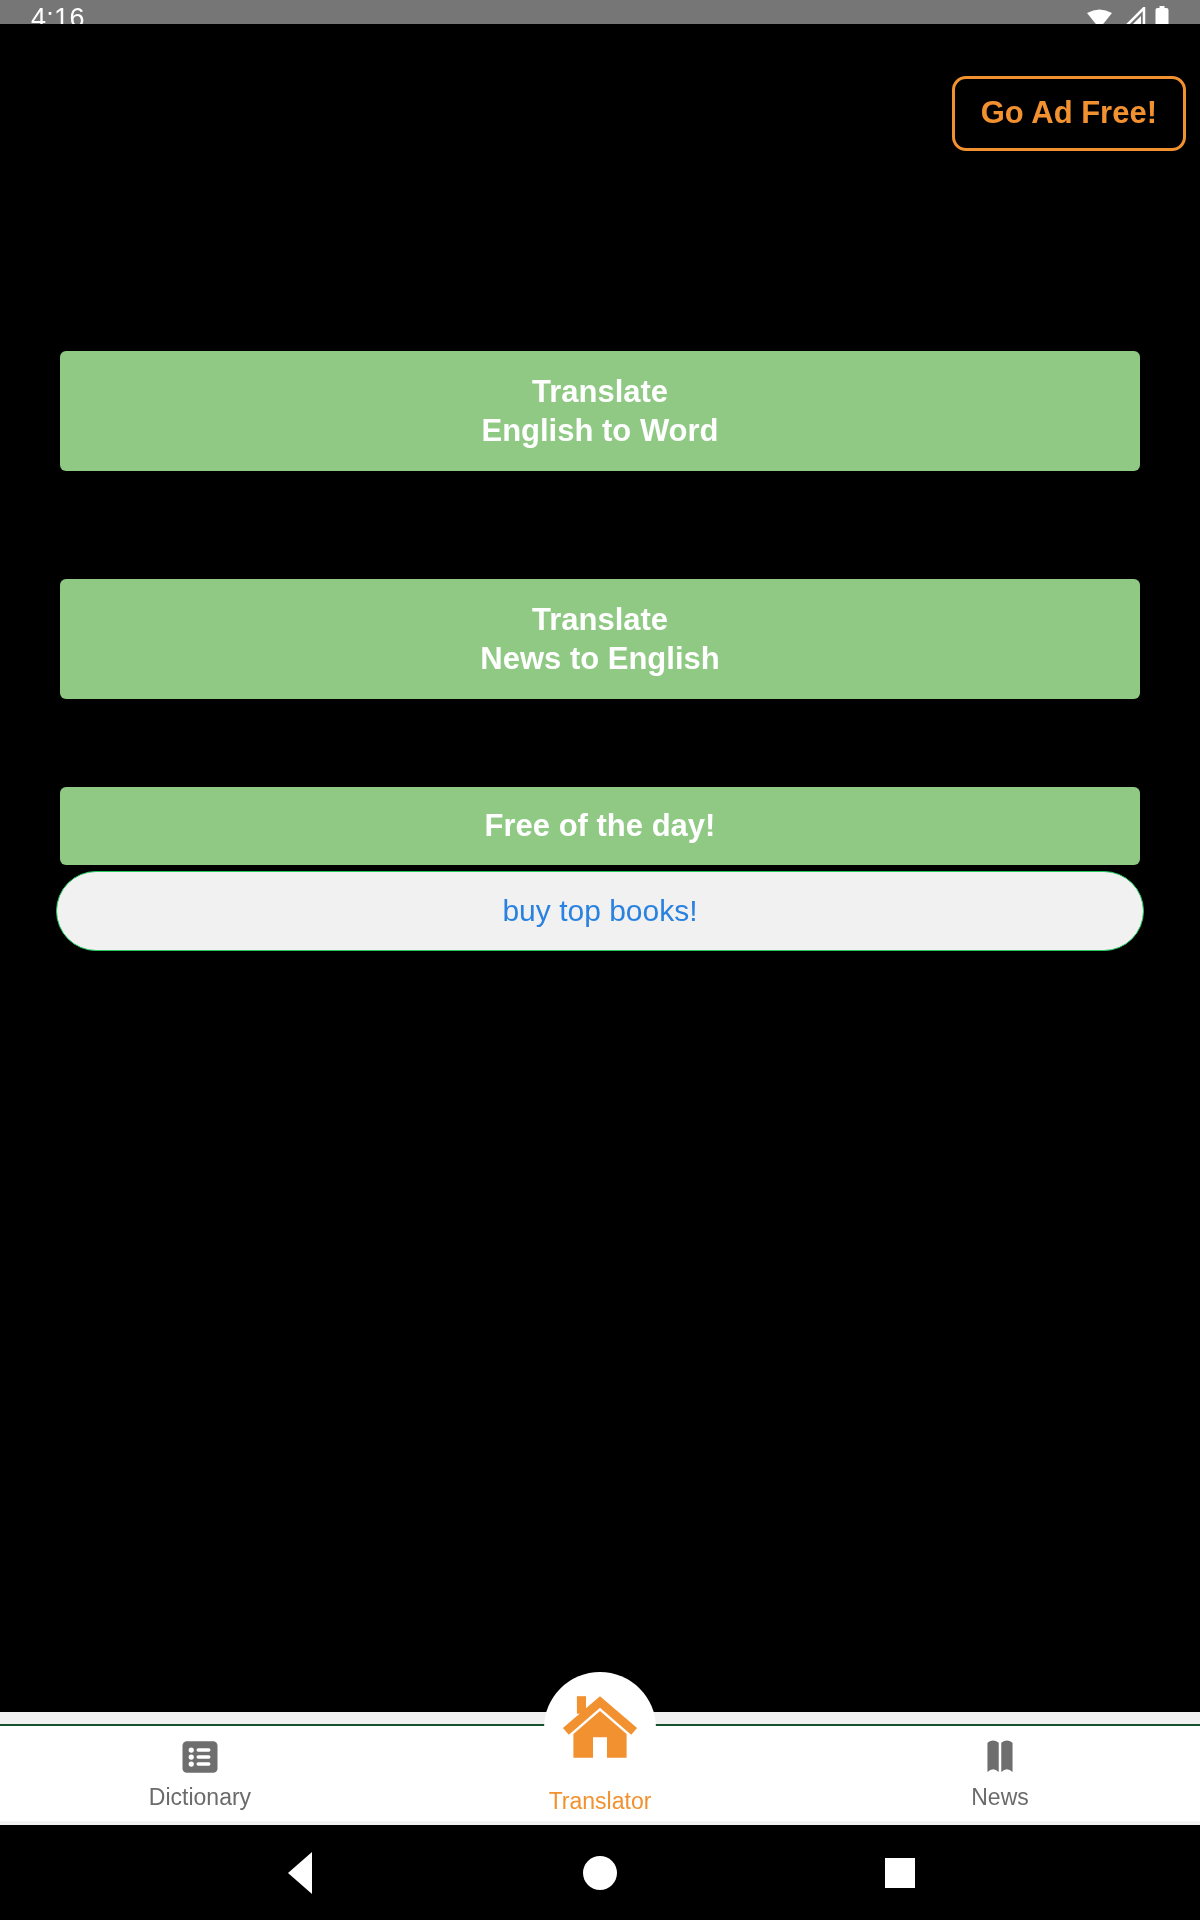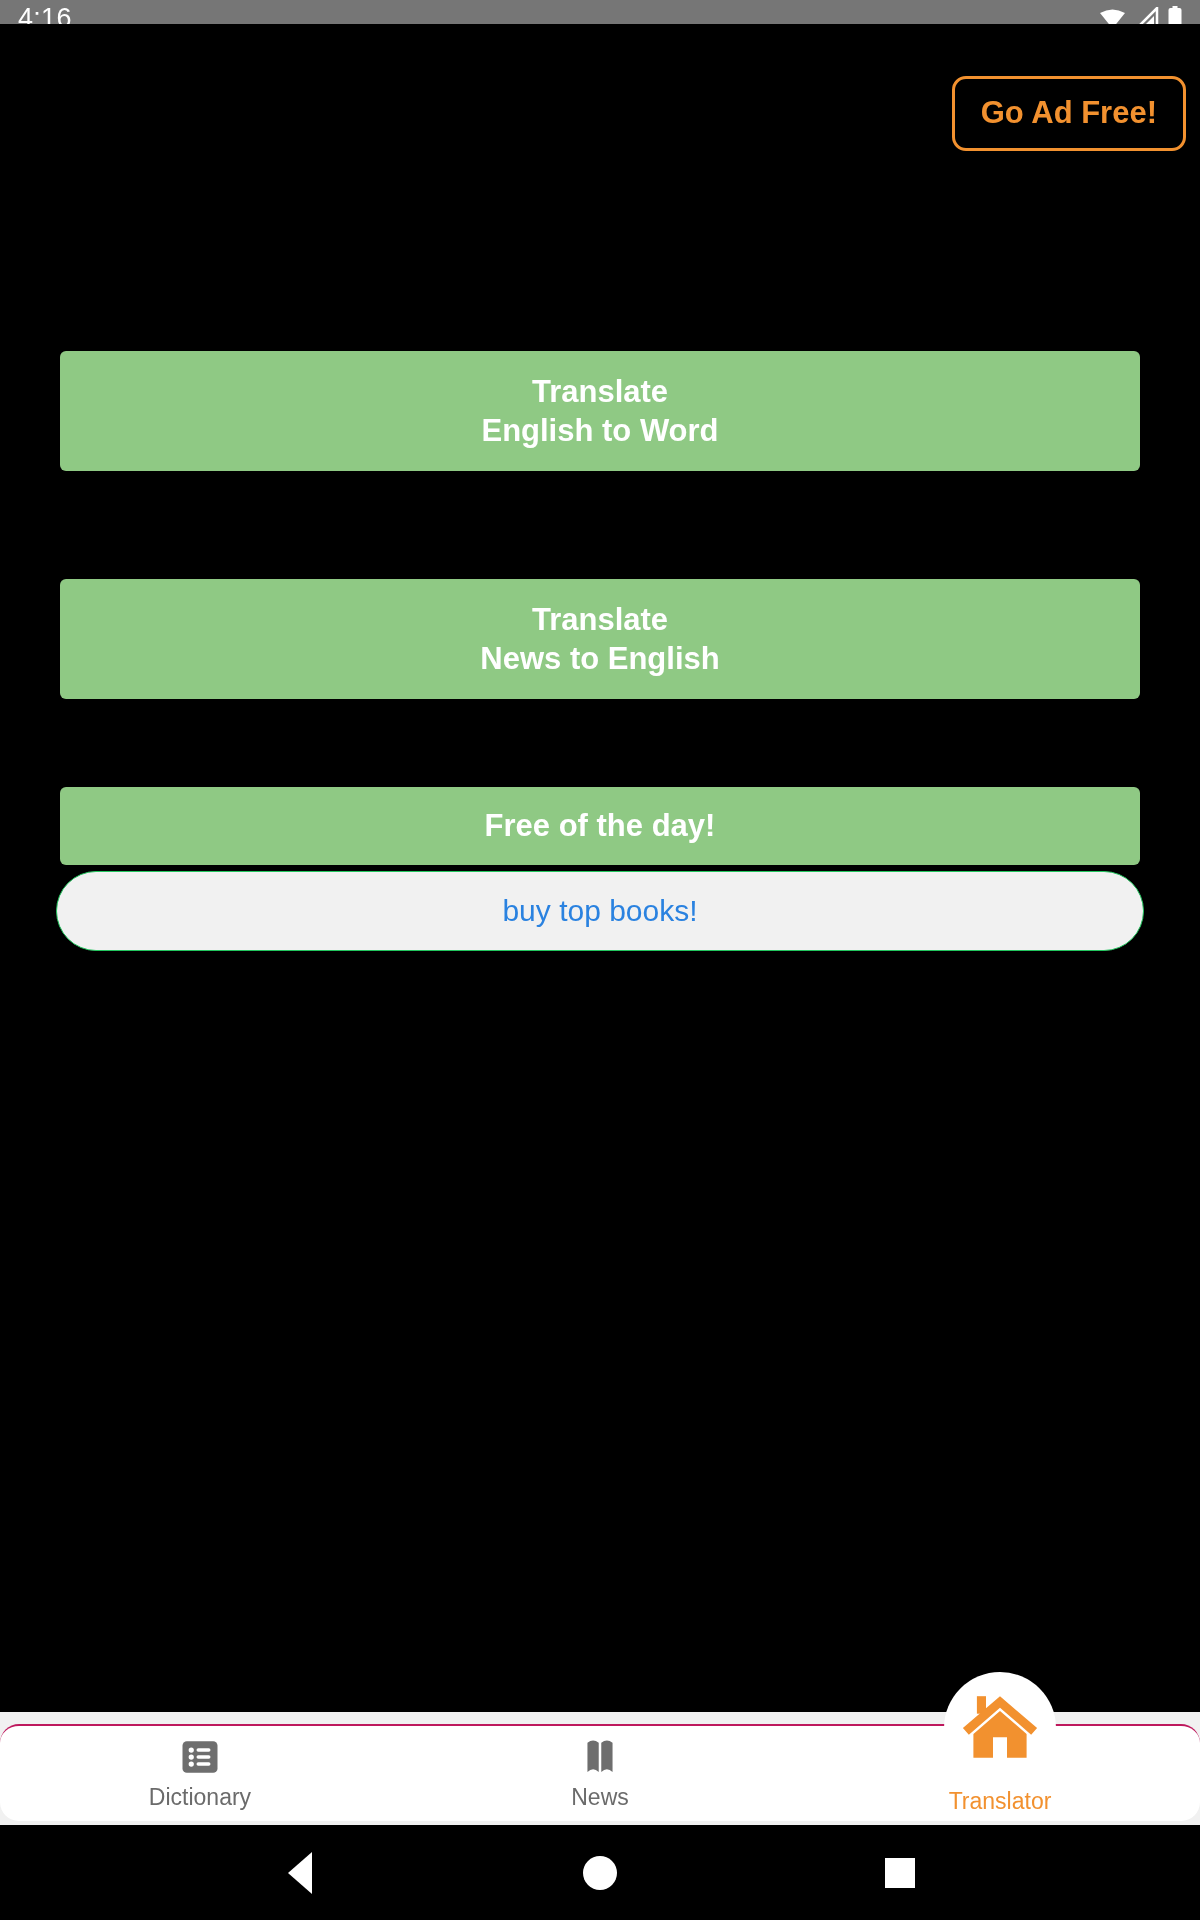--- a/index.html
+++ b/index.html
@@ -18,21 +18,21 @@
   
   .status-bar {
     position: absolute;
     top: 0; left: 0;
     width: 1200px;
     height: 36px;
     background: #767676;
     display: flex;
     align-items: center;
     justify-content: space-between;
-    padding: 0 18px;
+    padding: 0 31px;
     box-sizing: border-box;
   }
   .status-time {
     color: #ffffff;
     font-size: 27px;
     line-height: 36px;
     letter-spacing: 0.3px;
   }
   .status-icons {
     display: flex;
@@ -128,24 +128,23 @@
   }
 
   
   .tabbar {
     position: absolute;
     left: 0;
     top: 1724px;
     width: 1200px;
     height: 97px;
     background: #ffffff;
-    border-top: 2px solid #be185d;
-    box-sizing: border-box;
-    display: flex;
-    border-radius: 19px;
+    border-top: 2px solid #14532d;
+    box-sizing: border-box;
+    display: flex;
   }
   .tab {
     flex: 1;
     position: relative;
     display: flex;
     flex-direction: column;
     align-items: center;
     justify-content: flex-start;
     padding-top: 8px;
     cursor: pointer;
@@ -299,42 +298,42 @@
         <circle cx="7" cy="12" r="1.5" fill="#ffffff"></circle>
         <circle cx="7" cy="16" r="1.5" fill="#ffffff"></circle>
         <rect x="10" y="7" width="8" height="2" rx="1" fill="#ffffff"></rect>
         <rect x="10" y="11" width="8" height="2" rx="1" fill="#ffffff"></rect>
         <rect x="10" y="15" width="8" height="2" rx="1" fill="#ffffff"></rect>
       </svg>
     </span>
     <span class="tab-label">Dictionary</span>
   </div>
 
-  <div class="tab">
-    <span class="tab-icon">
-      <svg width="44" height="40" viewBox="0 0 24 22">
-        <path d="M11.3 3.2 L11.3 19.2 Q8.2 16.4 5.1 19.2 L5.1 3.2 Q8.2 0.6 11.3 3.2 Z" fill="#6e6e6e"></path>
-        <path d="M12.7 3.2 L12.7 19.2 Q15.8 16.4 18.9 19.2 L18.9 3.2 Q15.8 0.6 12.7 3.2 Z" fill="#6e6e6e"></path>
-      </svg>
-    </span>
-    <span class="tab-label">News</span>
-  </div>
-
   <div class="tab tab-center">
     <span class="notch"></span>
     <span class="tab-icon-center">
       <svg width="84" height="84" viewBox="0 0 24 24">
         <rect x="5.4" y="3.2" width="2.6" height="5" fill="#f2912f"></rect>
         <path d="M12 3.2 L22.6 12.3 L20.9 14.2 L12 6.5 L3.1 14.2 L1.4 12.3 Z" fill="#f2912f"></path>
         <path d="M12 7.4 L19.6 14 L19.6 20.8 L14 20.8 L14 14.9 L10 14.9 L10 20.8 L4.4 20.8 L4.4 14 Z" fill="#f2912f"></path>
       </svg>
     </span>
     <span class="tab-label active">Translator</span>
   </div>
 
+  <div class="tab">
+    <span class="tab-icon">
+      <svg width="44" height="40" viewBox="0 0 24 22">
+        <path d="M11.3 3.2 L11.3 19.2 Q8.2 16.4 5.1 19.2 L5.1 3.2 Q8.2 0.6 11.3 3.2 Z" fill="#6e6e6e"></path>
+        <path d="M12.7 3.2 L12.7 19.2 Q15.8 16.4 18.9 19.2 L18.9 3.2 Q15.8 0.6 12.7 3.2 Z" fill="#6e6e6e"></path>
+      </svg>
+    </span>
+    <span class="tab-label">News</span>
+  </div>
+
 </div>
 
 <div class="sysnav">
   <div class="sysnav-btn">
     <span class="nav-back"></span>
   </div>
   <div class="sysnav-btn">
     <span class="nav-home"></span>
   </div>
   <div class="sysnav-btn">

